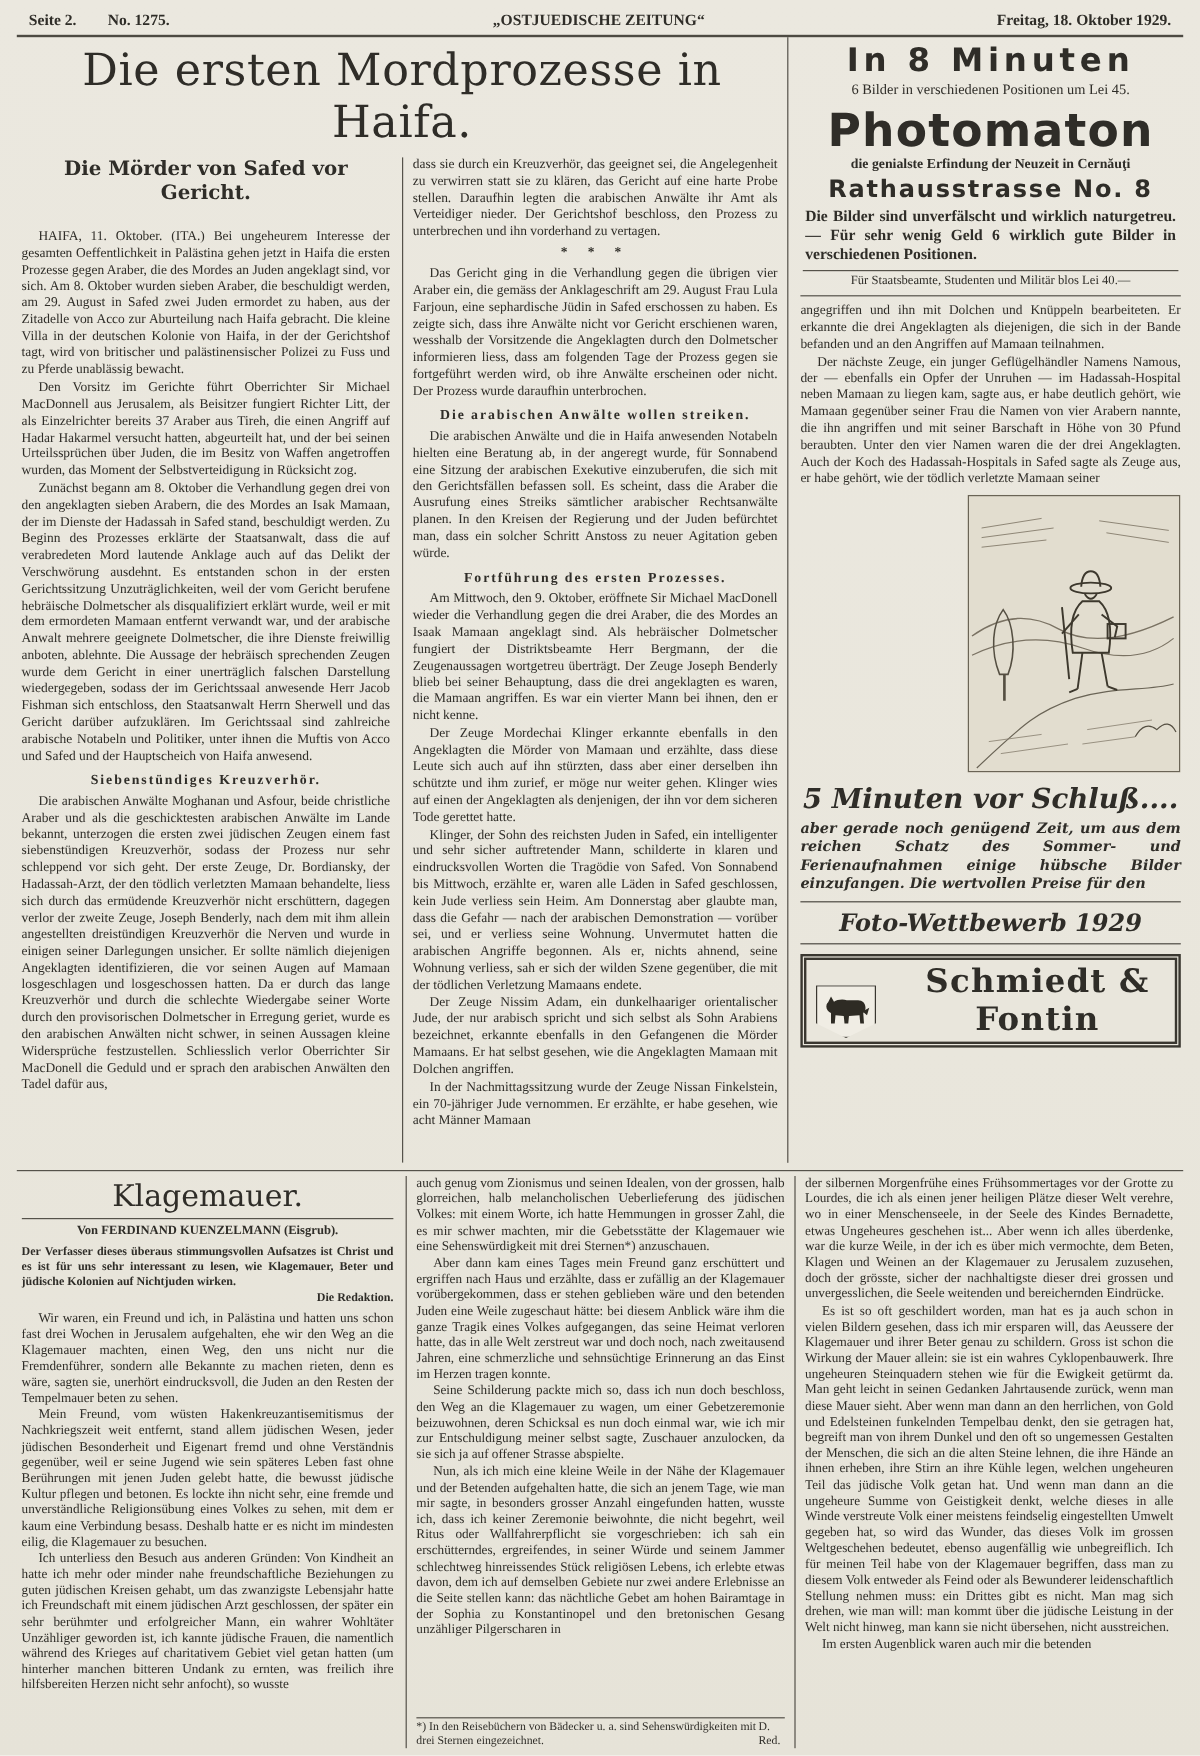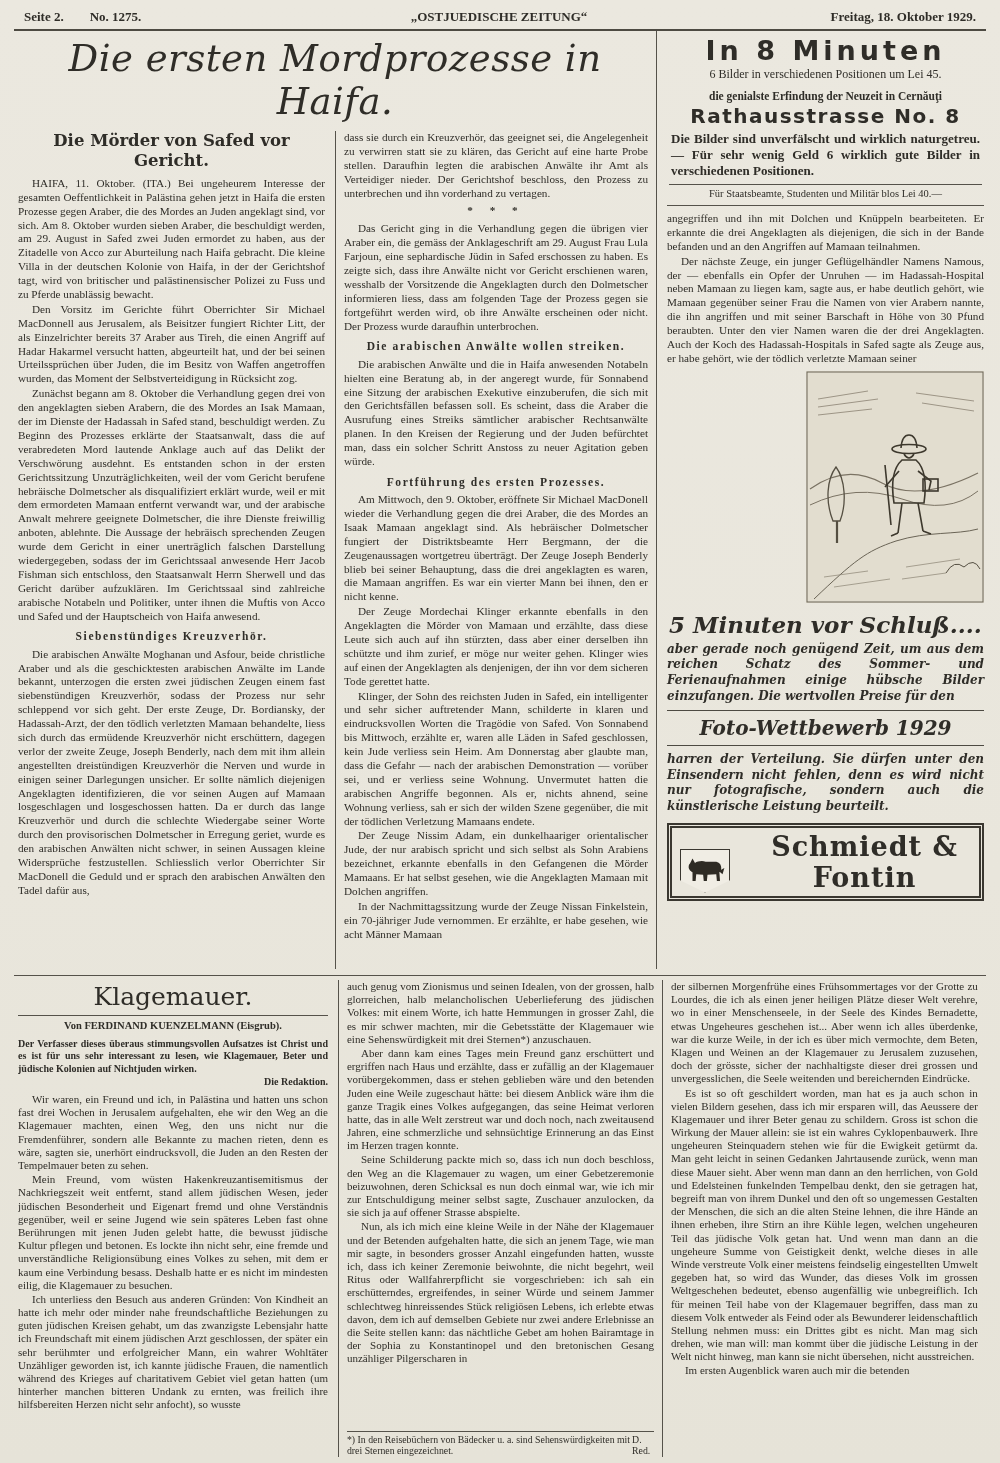--- a/index.html
+++ b/index.html
@@ -10,29 +10,29 @@
     font-family:"Liberation Serif", serif;
   }
   .masthead { display:flex; justify-content:space-between; align-items:baseline;
     padding:9px 24px 4px 24px; font-weight:bold; font-size:13px; }
   .masthead .mh-left span { margin-right:26px; }
   .top-rule { border-top:2px solid #4d4a42; margin:0 14px; }
 
   .main { display:flex; margin:0 14px; height:938px; }
   .main-left { width:642px; display:flex; flex-direction:column; }
   .headline { font-family:"DejaVu Serif", serif; font-size:37px; text-align:center;
-    padding:6px 0 8px 0; letter-spacing:0.5px;font-style:italic; }
+    padding:6px 0 8px 0; letter-spacing:0.5px; }
   .cols { display:flex; flex:1; overflow:hidden; }
   .col { width:50%; padding:0 10px 0 4px; font-size:11.2px; line-height:1.24;
     text-align:justify; overflow:hidden; }
   .col.second { border-left:1px solid #55524a; padding:0 8px; }
   p.art { text-indent:14px; margin-bottom:1px; }
   p.art.noindent { text-indent:0; }
   .lead-head { font-family:"DejaVu Serif", serif; font-size:16.5px; font-weight:bold;
-    text-align:center; margin-bottom:5px; }
+    text-align:center; margin-bottom:19px; }
   .crosshead { font-weight:bold; text-align:center; letter-spacing:1.6px;
     font-size:11.5px; margin:6px 0 4px 0; }
   .starsep { text-align:center; font-weight:bold; letter-spacing:7px; margin:4px 0; }
 
   .main-right { flex:1; border-left:1px solid #55524a; padding:2px 2px 0 10px;
     display:flex; flex-direction:column; overflow:hidden; }
   .photomaton { text-align:center; border-bottom:1px solid #55524a; padding:2px 2px 6px 2px; }
   .pm-line1 { font-family:"DejaVu Sans", sans-serif; font-weight:bold; font-size:27px; letter-spacing:4px; }
   .pm-line2 { font-size:12px; margin:1px 0 8px 0; }
   .pm-brand { font-family:"DejaVu Sans", sans-serif; font-weight:bold; font-size:38px; letter-spacing:1px; line-height:1.05; }
@@ -114,20 +114,21 @@
         <p class="art">In der Nachmittagssitzung wurde der Zeuge Nissan Finkelstein, ein 70-jähriger Jude vernommen. Er erzählte, er habe gesehen, wie acht Männer Mamaan</p>
       </div>
     </div>
   </div>
 
   <div class="main-right">
 
     <div class="photomaton">
       <div class="pm-line1">In 8 Minuten</div>
       <div class="pm-line2">6 Bilder in verschiedenen Positionen um Lei 45.</div>
+      <div class="pm-brand">Photomaton</div>
       <div class="pm-line3">die genialste Erfindung der Neuzeit in Cernăuţi</div>
       <div class="pm-address">Rathausstrasse No. 8</div>
       <div class="pm-body">Die Bilder sind unverfälscht und wirklich naturgetreu. — Für sehr wenig Geld 6 wirklich gute Bilder in verschiedenen Positionen.</div>
       <div class="pm-footer">Für Staatsbeamte, Studenten und Militär blos Lei 40.—</div>
     </div>
 
     <div class="rc-text">
       <p class="art noindent">angegriffen und ihn mit Dolchen und Knüppeln bearbeiteten. Er erkannte die drei Angeklagten als diejenigen, die sich in der Bande befanden und an den Angriffen auf Mamaan teilnahmen.</p>
       <p class="art">Der nächste Zeuge, ein junger Geflügelhändler Namens Namous, der — ebenfalls ein Opfer der Unruhen — im Hadassah-Hospital neben Mamaan zu liegen kam, sagte aus, er habe deutlich gehört, wie Mamaan gegenüber seiner Frau die Namen von vier Arabern nannte, die ihn angriffen und mit seiner Barschaft in Höhe von 30 Pfund beraubten. Unter den vier Namen waren die der drei Angeklagten. Auch der Koch des Hadassah-Hospitals in Safed sagte als Zeuge aus, er habe gehört, wie der tödlich verletzte Mamaan seiner</p>
     </div>
@@ -167,21 +168,20 @@
           <line x1="100" y1="196" x2="154" y2="188"></line>
           <line x1="96" y1="208" x2="140" y2="202"></line>
         </g>
       </svg>
     </div>
 
     <div class="fotoad">
       <div class="fa-head">5 Minuten vor Schluß....</div>
       <div class="fa-body">aber gerade noch genügend Zeit, um aus dem reichen Schatz des Sommer- und Ferienaufnahmen einige hübsche Bilder einzufangen. Die wertvollen Preise für den</div>
       <div class="fa-contest">Foto-Wettbewerb 1929</div>
-      <div class="fa-body">harren der Verteilung. Sie dürfen unter den Einsendern nicht fehlen, denn es wird nicht nur fotografische, sondern auch die künstlerische Leistung beurteilt.</div>
       <div class="schmiedt">
         <div class="dog-badge">
           <svg width="40" height="30" viewBox="0 0 64 44" xmlns="http://www.w3.org/2000/svg">
             <path fill="#2e2b24" d="M8 10 L12 2 L16 9 C20 6 28 5 33 7 L48 7 C54 7 58 11 58 17 C58 20 57 22 55 24 L56 38 L51 38 L50 27 L36 28 L35 38 L30 38 L29 28 L18 27 L17 38 L12 38 L12 24 C8 22 5 18 6 14 C6 12 7 11 8 10 Z"></path>
             <path fill="#2e2b24" d="M54 22 L63 17 L60 27 Z"></path>
           </svg>
         </div>
         <div class="schmiedt-name">Schmiedt &amp; Fontin</div>
       </div>
     </div>

